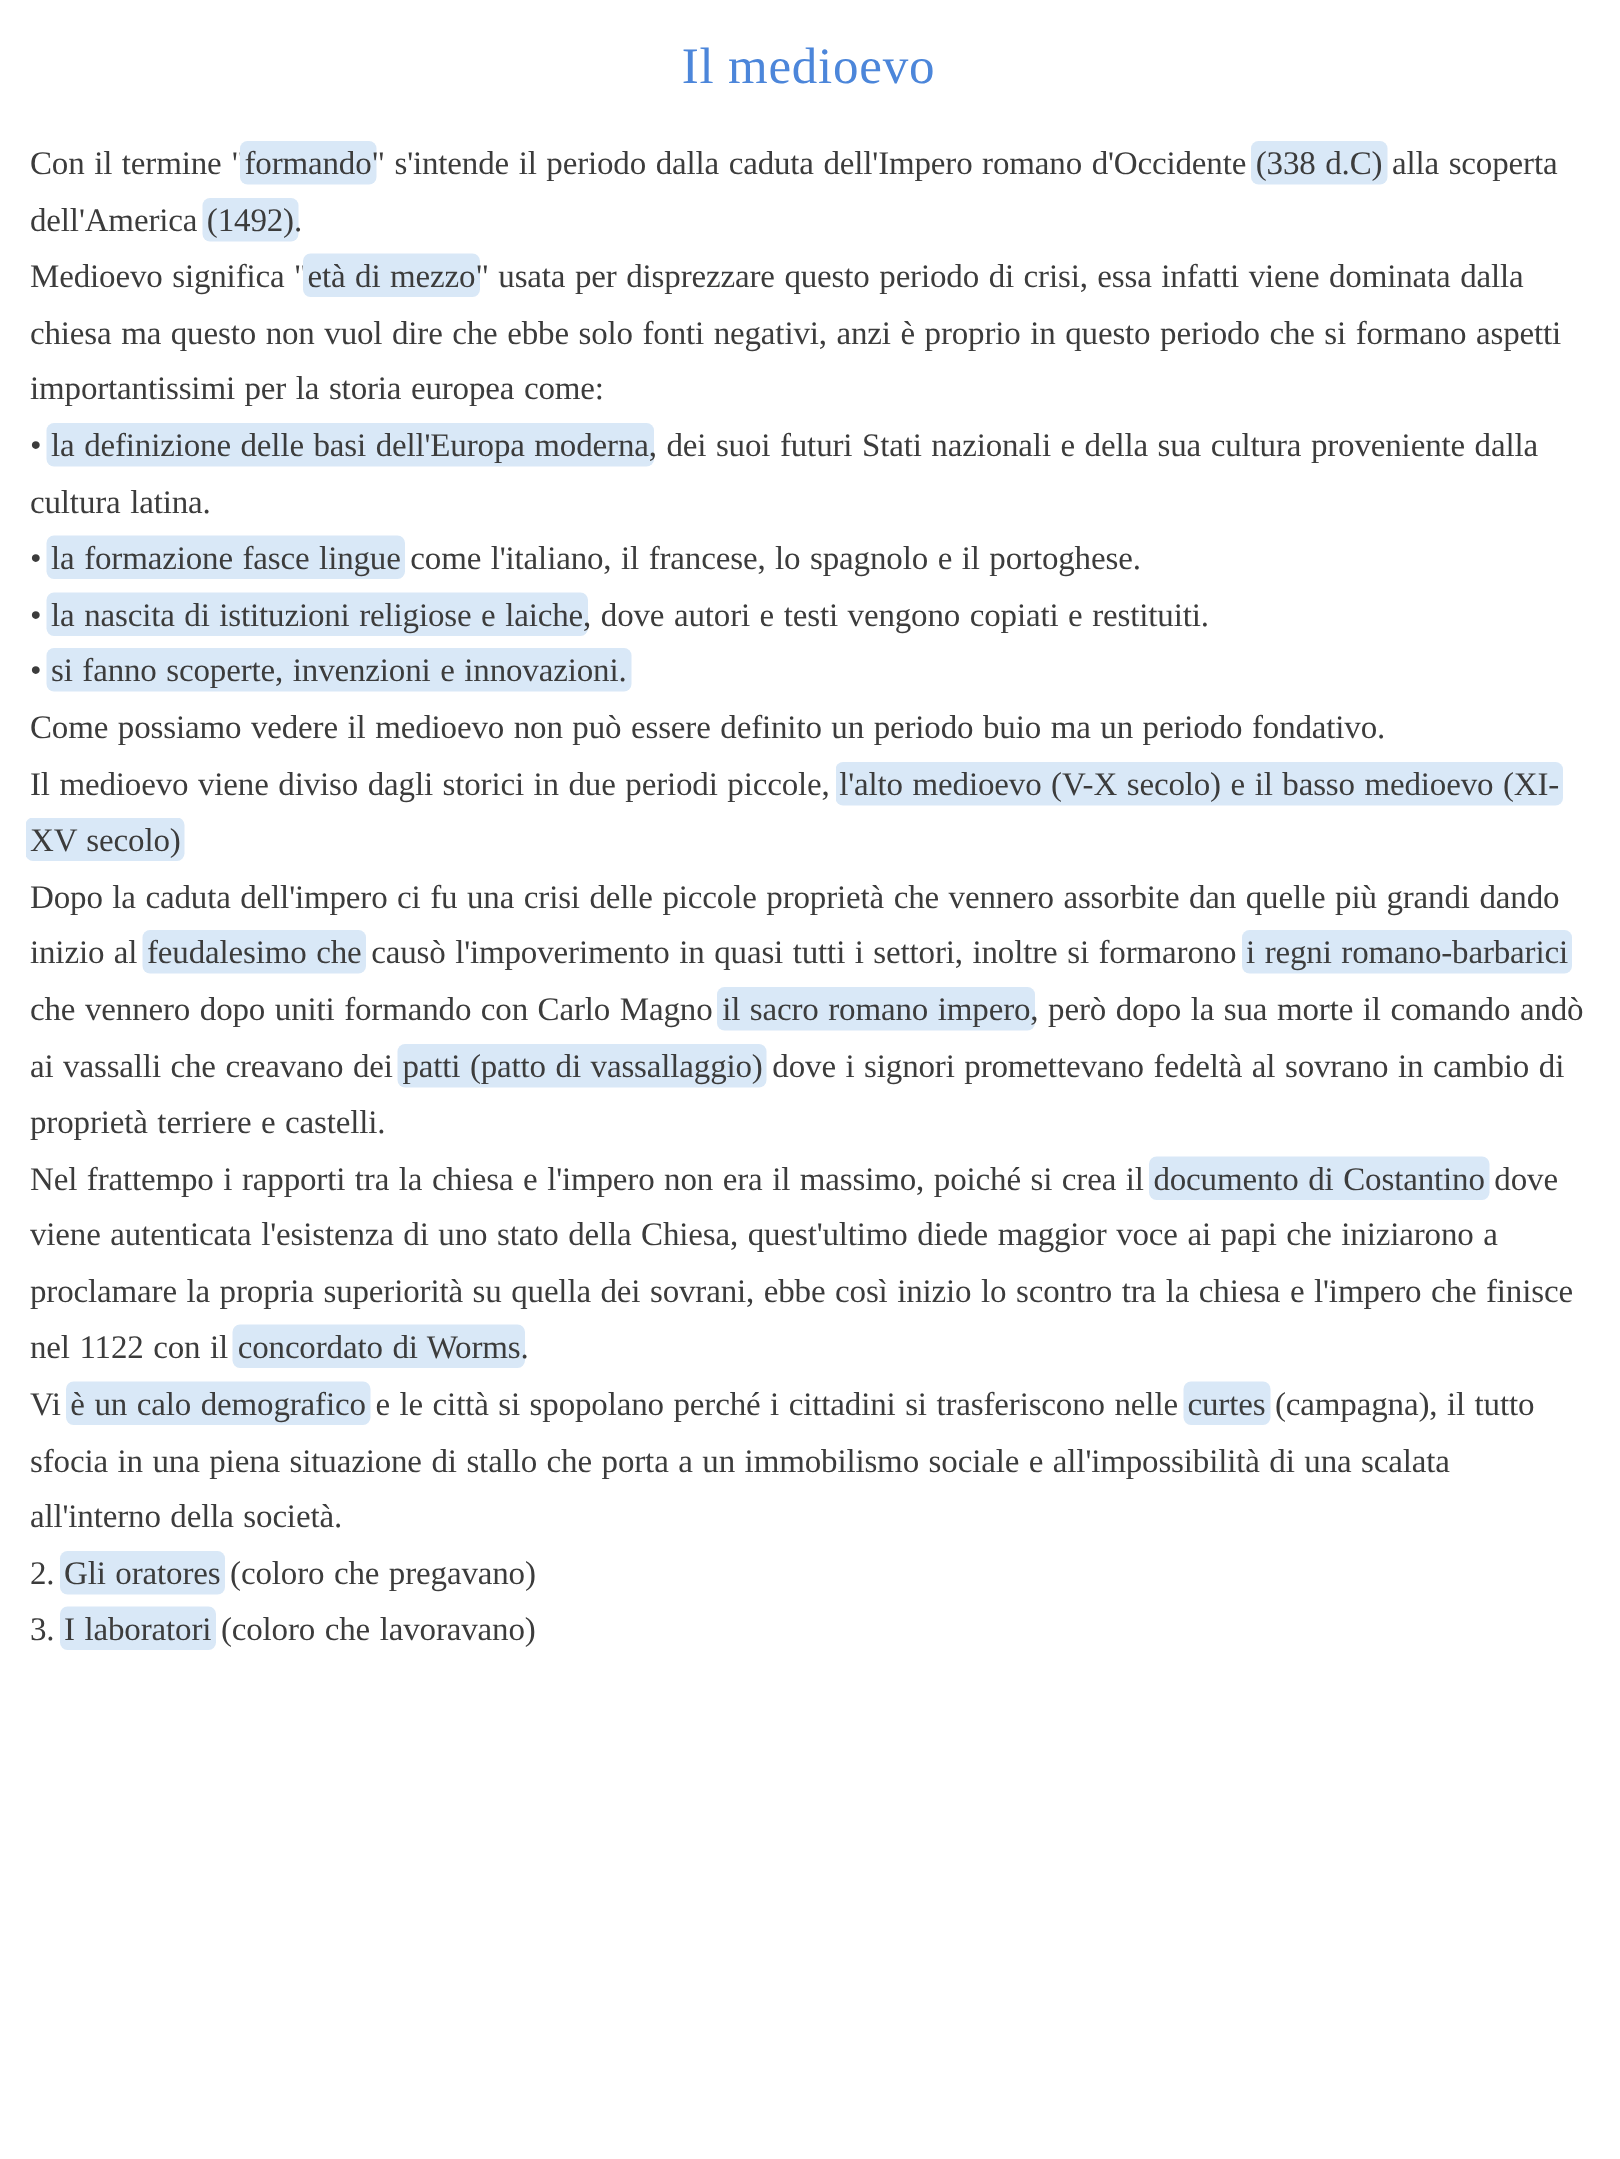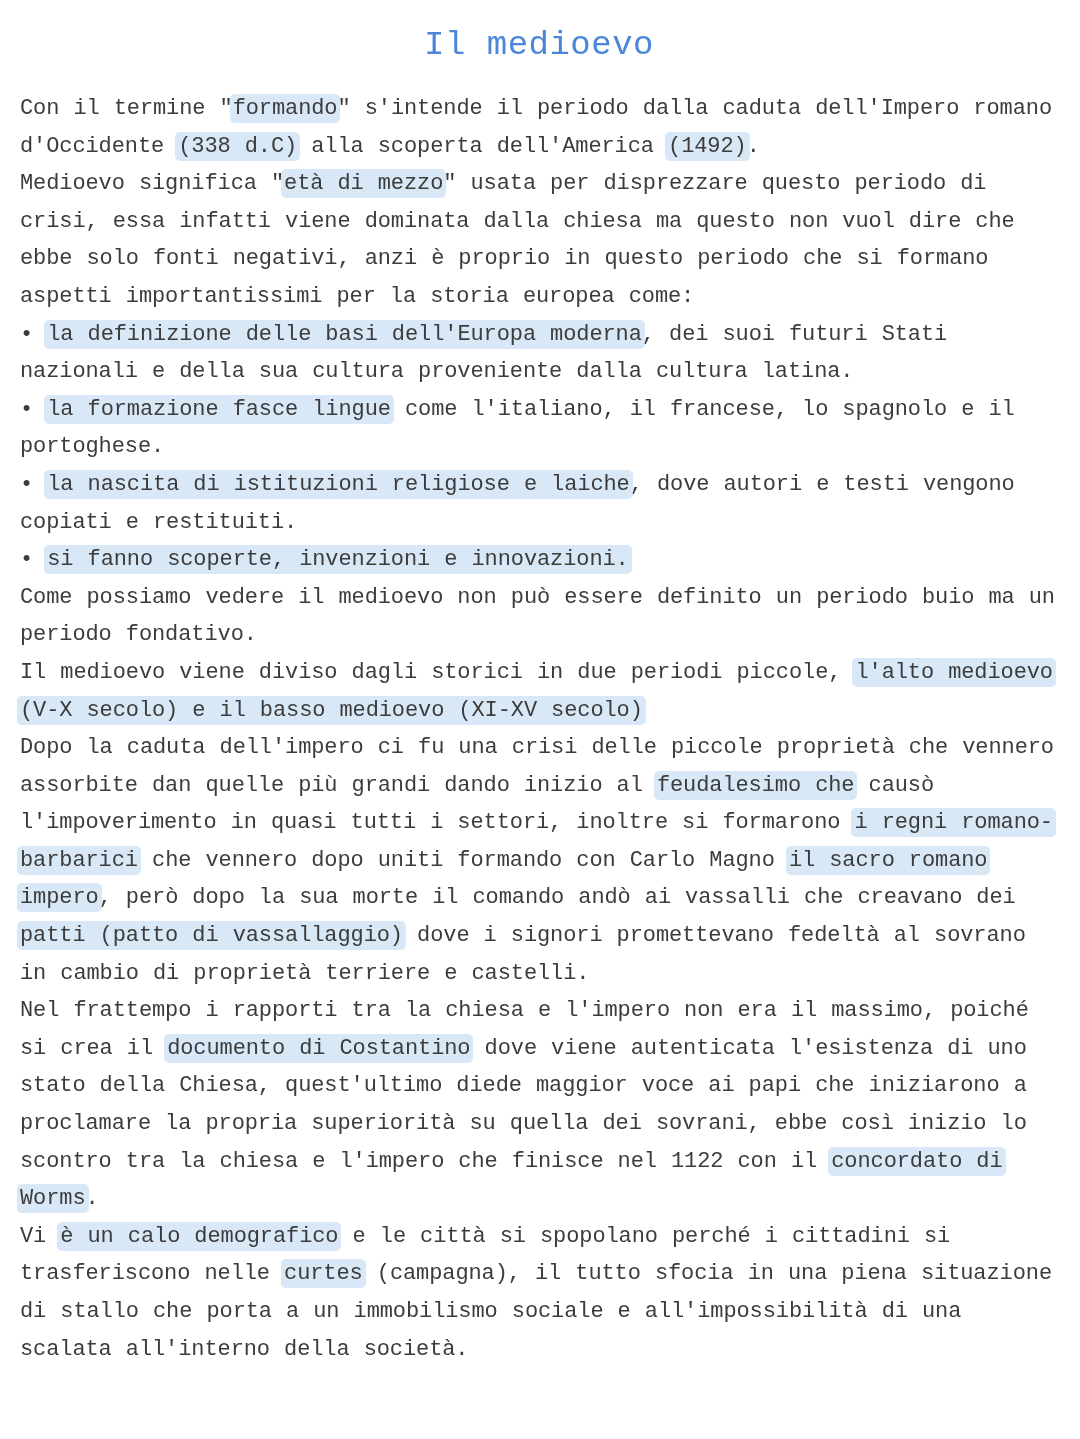--- a/index.html
+++ b/index.html
@@ -6,21 +6,21 @@
     margin: 0;
     padding: 0;
     background: #ffffff;
   }
   .note-page {
     width: 1080px;
     min-height: 1439px;
     box-sizing: border-box;
     background: #ffffff;
     padding: 26px 22px 26px 20px;
-    font-family: Liberation Mono, monospace;
+    font-family: Liberation Serif, serif;
     color: var(--text-color, #3c3c3c);
   }
   .note-title {
     text-align: center;
     font-size: 34px;
     font-weight: 400;
     color: var(--title-color, #4c86da);
     margin: 0 0 26px 0;
     letter-spacing: 0.5px;
   }
@@ -50,14 +50,16 @@
       <p><span>Medioevo significa "</span><span class="hl">età di mezzo</span><span>" usata per disprezzare questo periodo di crisi, essa infatti viene dominata dalla chiesa ma questo non vuol dire che ebbe solo fonti negativi, anzi è proprio in questo periodo che si formano aspetti importantissimi per la storia europea come:</span></p>
       <p><span>• </span><span class="hl">la definizione delle basi dell'Europa moderna</span><span>, dei suoi futuri Stati nazionali e della sua cultura proveniente dalla cultura latina.</span></p>
       <p><span>• </span><span class="hl">la formazione fasce lingue</span><span> come l'italiano, il francese, lo spagnolo e il portoghese.</span></p>
       <p><span>• </span><span class="hl">la nascita di istituzioni religiose e laiche</span><span>, dove autori e testi vengono copiati e restituiti.</span></p>
       <p><span>• </span><span class="hl">si fanno scoperte, invenzioni e innovazioni.</span></p>
       <p><span>Come possiamo vedere il medioevo non può essere definito un periodo buio ma un periodo fondativo.</span></p>
       <p><span>Il medioevo viene diviso dagli storici in due periodi piccole, </span><span class="hl">l'alto medioevo (V-X secolo) e il basso medioevo (XI-XV secolo)</span></p>
       <p><span>Dopo la caduta dell'impero ci fu una crisi delle piccole proprietà che vennero assorbite dan quelle più grandi dando inizio al </span><span class="hl">feudalesimo che</span><span> causò l'impoverimento in quasi tutti i settori, inoltre si formarono </span><span class="hl">i regni romano-barbarici</span><span> che vennero dopo uniti formando con Carlo Magno </span><span class="hl">il sacro romano impero</span><span>, però dopo la sua morte il comando andò ai vassalli che creavano dei </span><span class="hl">patti (patto di vassallaggio)</span><span> dove i signori promettevano fedeltà al sovrano in cambio di proprietà terriere e castelli.</span></p>
       <p><span>Nel frattempo i rapporti tra la chiesa e l'impero non era il massimo, poiché si crea il </span><span class="hl">documento di Costantino</span><span> dove viene autenticata l'esistenza di uno stato della Chiesa, quest'ultimo diede maggior voce ai papi che iniziarono a proclamare la propria superiorità su quella dei sovrani, ebbe così inizio lo scontro tra la chiesa e l'impero che finisce nel 1122 con il </span><span class="hl">concordato di Worms</span><span>.</span></p>
       <p><span>Vi </span><span class="hl">è un calo demografico</span><span> e le città si spopolano perché i cittadini si trasferiscono nelle </span><span class="hl">curtes</span><span> (campagna), il tutto sfocia in una piena situazione di stallo che porta a un immobilismo sociale e all'impossibilità di una scalata all'interno della società.</span></p>
+      <p><span>2. </span><span class="hl">Gli oratores</span><span> (coloro che pregavano)</span></p>
+      <p><span>3. </span><span class="hl">I laboratori</span><span> (coloro che lavoravano)</span></p>
     </div>
 </div>
 
 </body></html>

